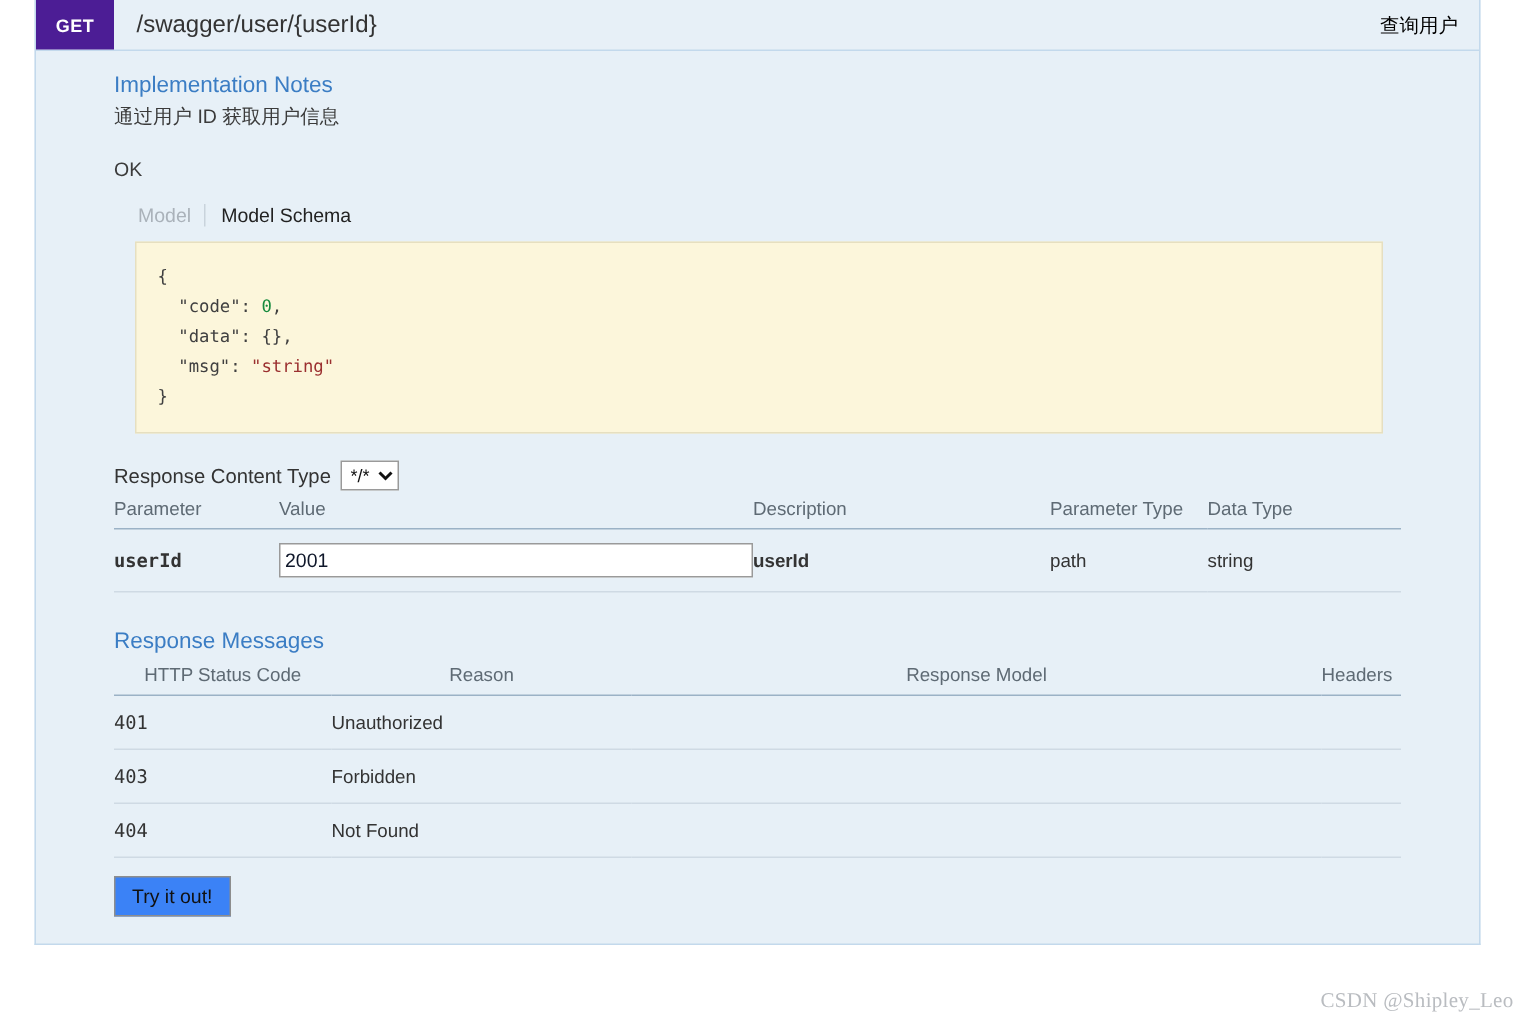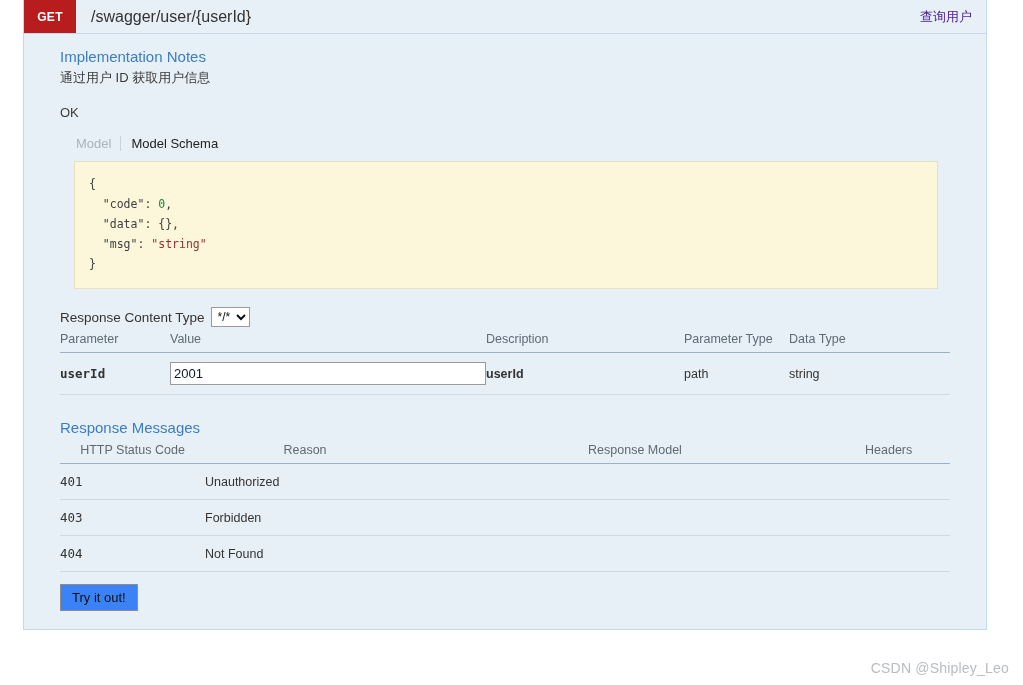--- a/index.html
+++ b/index.html
@@ -35,21 +35,21 @@
   .op-heading {
     position: relative;
     height: 33px;
     background: #e7f0f7;
     border-bottom: 1px solid #c3d9ec;
     display: flex;
     align-items: stretch;
   }
   .http-method {
     width: 52px;
-    background: #b91c1c;
+    background: #4c1d95;
     color: #ffffff;
     font-size: 12px;
     font-weight: bold;
     letter-spacing: .3px;
     display: flex;
     align-items: center;
     justify-content: center;
     font-family: "Liberation Sans", sans-serif;
   }
   .op-path {
@@ -59,29 +59,29 @@
     padding-left: 15px;
     font-size: 16px;
     color: #333333;
     font-family: "Liberation Sans", sans-serif;
   }
   .op-summary {
     display: flex;
     align-items: center;
     padding-right: 14px;
     font-size: 13px;
-    color: #4c1d95;
+    color: #000000;
   }
 
   
   .op-body {
     padding: 14px 0 18px 0;
   }
   .inner {
-    padding: 0 36px;
+    padding: 0 52px;
   }
 
   h4.section {
     margin: 0 0 4px 0;
     font-size: 15px;
     font-weight: normal;
     color: #3b7dc4;
     font-family: "Liberation Sans", sans-serif;
   }
   .notes-text {
@@ -232,21 +232,21 @@
     cursor: pointer;
   }
 
   
   .watermark {
     position: absolute;
     right: 14px;
     bottom: 9px;
     font-size: 14px;
     color: #b9bcc0;
-    font-family: Liberation Sans, sans-serif;
+    font-family: Liberation Serif, serif;
     letter-spacing: .2px;
   }
 </style>
 </head>
 <body>
 
 <div id="root">
 
   <div class="operation">
 

